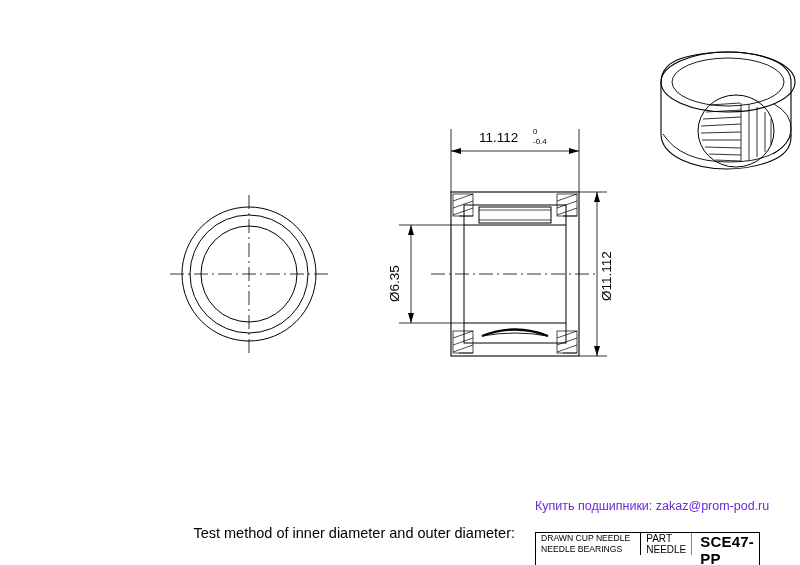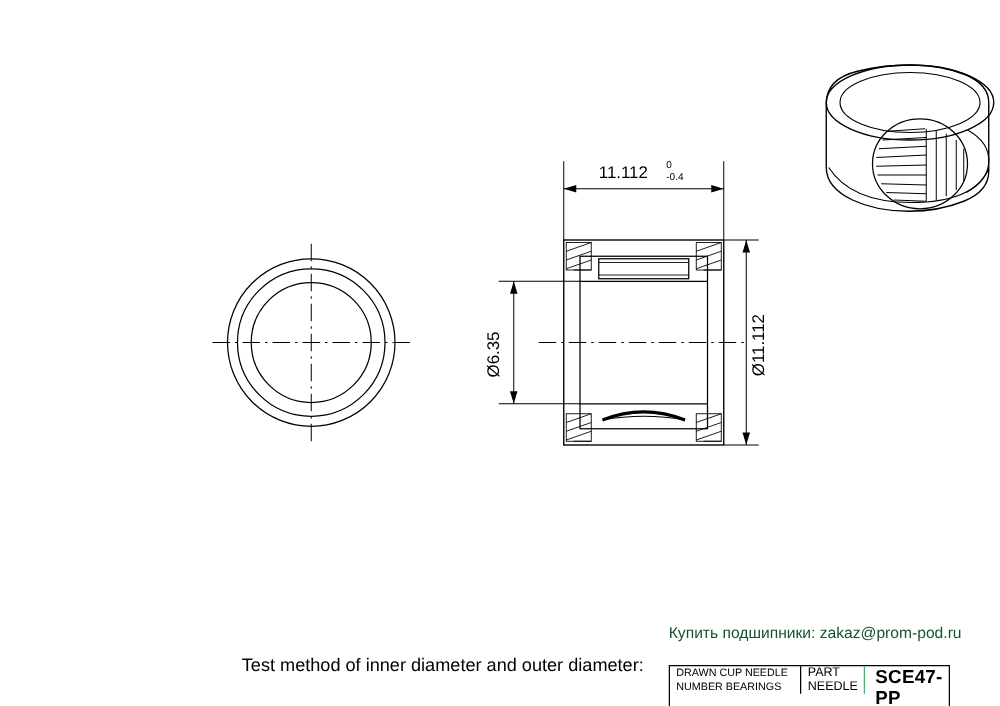--- a/index.html
+++ b/index.html
@@ -38,21 +38,21 @@
     color: #000;
     white-space: pre;
   }
   .note-line { display: block; text-align: right; }
 
   .contact-line {
     position: absolute;
     left: 508px;
     top: 488px;
     font-size: 12.5px;
-    color: #14532d;
+    color: #6d28d9;
   }
 
   .title-block {
     position: absolute;
     left: 508px;
     top: 521px;
     width: 225px;
     height: 36px;
     border: 1px solid #000;
     box-sizing: border-box;
@@ -236,21 +236,21 @@
     <span class="note-line">Test method of inner diameter and outer diameter:</span>
     
     
   </div>
 
   <div class="contact-line">Купить подшипники: zakaz@prom-pod.ru</div>
 
   <div class="title-block">
     <div class="tb-cell tb-desc">
       <span>DRAWN CUP NEEDLE</span>
-      <span>NUMBER BEARINGS</span>
+      <span>NEEDLE BEARINGS</span>
     </div>
     <div class="tb-cell tb-partlabel">
       <span>PART</span>
       <span>NEEDLE</span>
     </div>
     <div class="tb-cell tb-partno">SCE47-PP</div>
   </div>
 
 </div>
 

